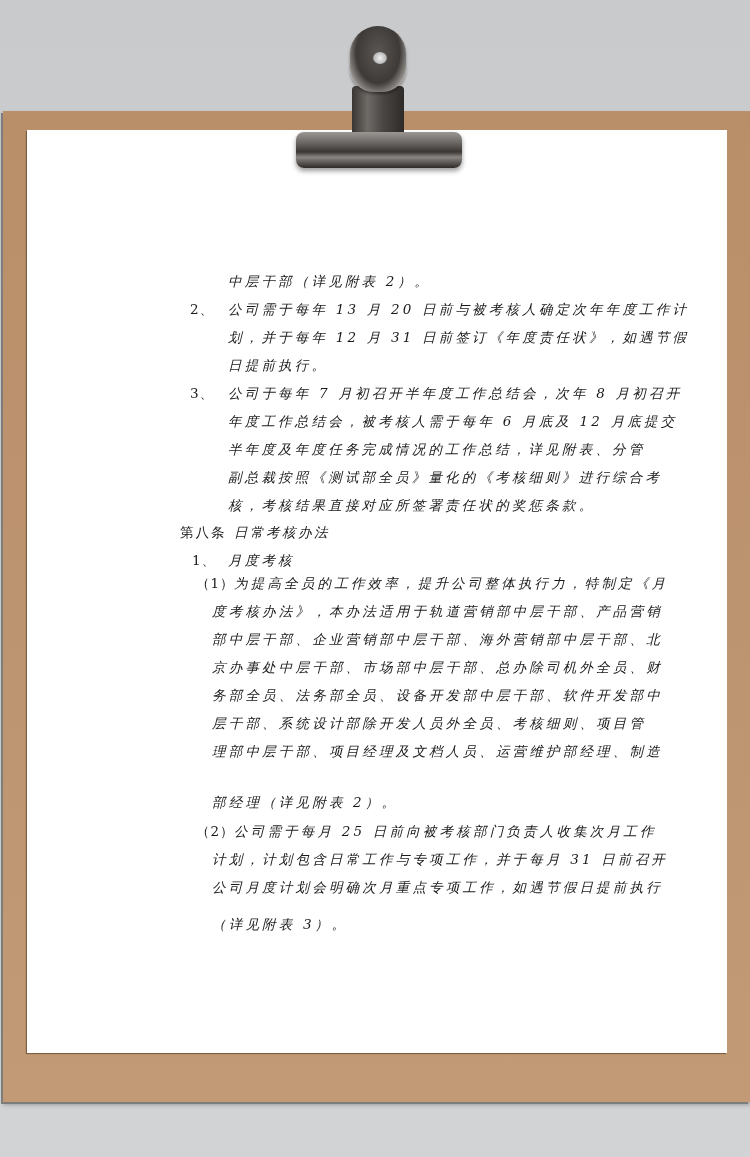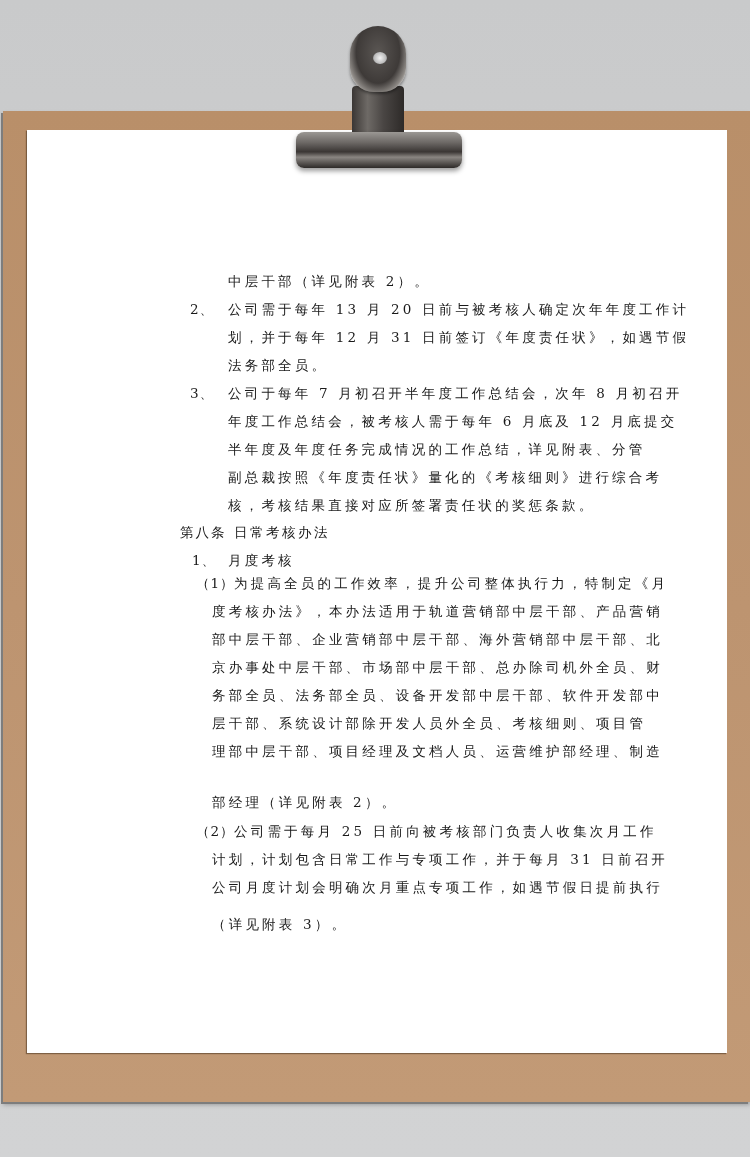--- a/index.html
+++ b/index.html
@@ -36,21 +36,21 @@
   }
   .clip .base {
     position:absolute; left:6px; top:108px; width:166px; height:36px;
     border-radius:8px;
     background: linear-gradient(180deg, #9b9894 0%, #6b6764 30%, #3a3634 55%, #8a8682 70%, #2d2a28 100%);
     box-shadow: 0 3px 5px rgba(0,0,0,0.4);
   }
   .doc { position:absolute; left:0; top:0; width:750px; }
   .line {
     position:absolute; font-size:13.5px; color:#1a1a1a; white-space:nowrap;
-    letter-spacing:3.2px; line-height:18px;
+    letter-spacing:3.2px; line-height:18px;font-style:italic;
   }
   .num { position:absolute; font-size:13.5px; color:#1a1a1a; white-space:nowrap; line-height:18px; letter-spacing:1px; }
 </style>
 </head>
 <body>
 
 <div class="board"></div>
 <div class="paper"></div>
 
 <div class="clip">
@@ -59,27 +59,27 @@
   <div class="hole"></div>
   <div class="base"></div>
 </div>
 
 <div class="doc">
   <div class="line" style="left:228px;top:272px">中层干部（详见附表 2）。</div>
 
   <div class="num" style="left:190px;top:300px">2、</div>
   <div class="line" style="left:228px;top:300px">公司需于每年 13 月 20 日前与被考核人确定次年年度工作计</div>
   <div class="line" style="left:228px;top:328px">划，并于每年 12 月 31 日前签订《年度责任状》，如遇节假</div>
-  <div class="line" style="left:228px;top:356px">法务部全员。</div>
+  <div class="line" style="left:228px;top:356px">日提前执行。</div>
 
   <div class="num" style="left:190px;top:384px">3、</div>
   <div class="line" style="left:228px;top:384px">公司于每年 7 月初召开半年度工作总结会，次年 8 月初召开</div>
   <div class="line" style="left:228px;top:412px">年度工作总结会，被考核人需于每年 6 月底及 12 月底提交</div>
   <div class="line" style="left:228px;top:440px">半年度及年度任务完成情况的工作总结，详见附表、分管</div>
-  <div class="line" style="left:228px;top:468px">副总裁按照《年度责任状》量化的《考核细则》进行综合考</div>
+  <div class="line" style="left:228px;top:468px">副总裁按照《测试部全员》量化的《考核细则》进行综合考</div>
   <div class="line" style="left:228px;top:496px">核，考核结果直接对应所签署责任状的奖惩条款。</div>
 
   <div class="num" style="left:180px;top:523px;letter-spacing:2px">第八条</div>
   <div class="line" style="left:234px;top:523px;letter-spacing:2.5px">日常考核办法</div>
 
   <div class="num" style="left:192px;top:551px">1、</div>
   <div class="line" style="left:228px;top:551px">月度考核</div>
 
   <div class="num" style="left:196px;top:574px">（1）</div>
   <div class="line" style="left:234px;top:574px">为提高全员的工作效率，提升公司整体执行力，特制定《月</div>

